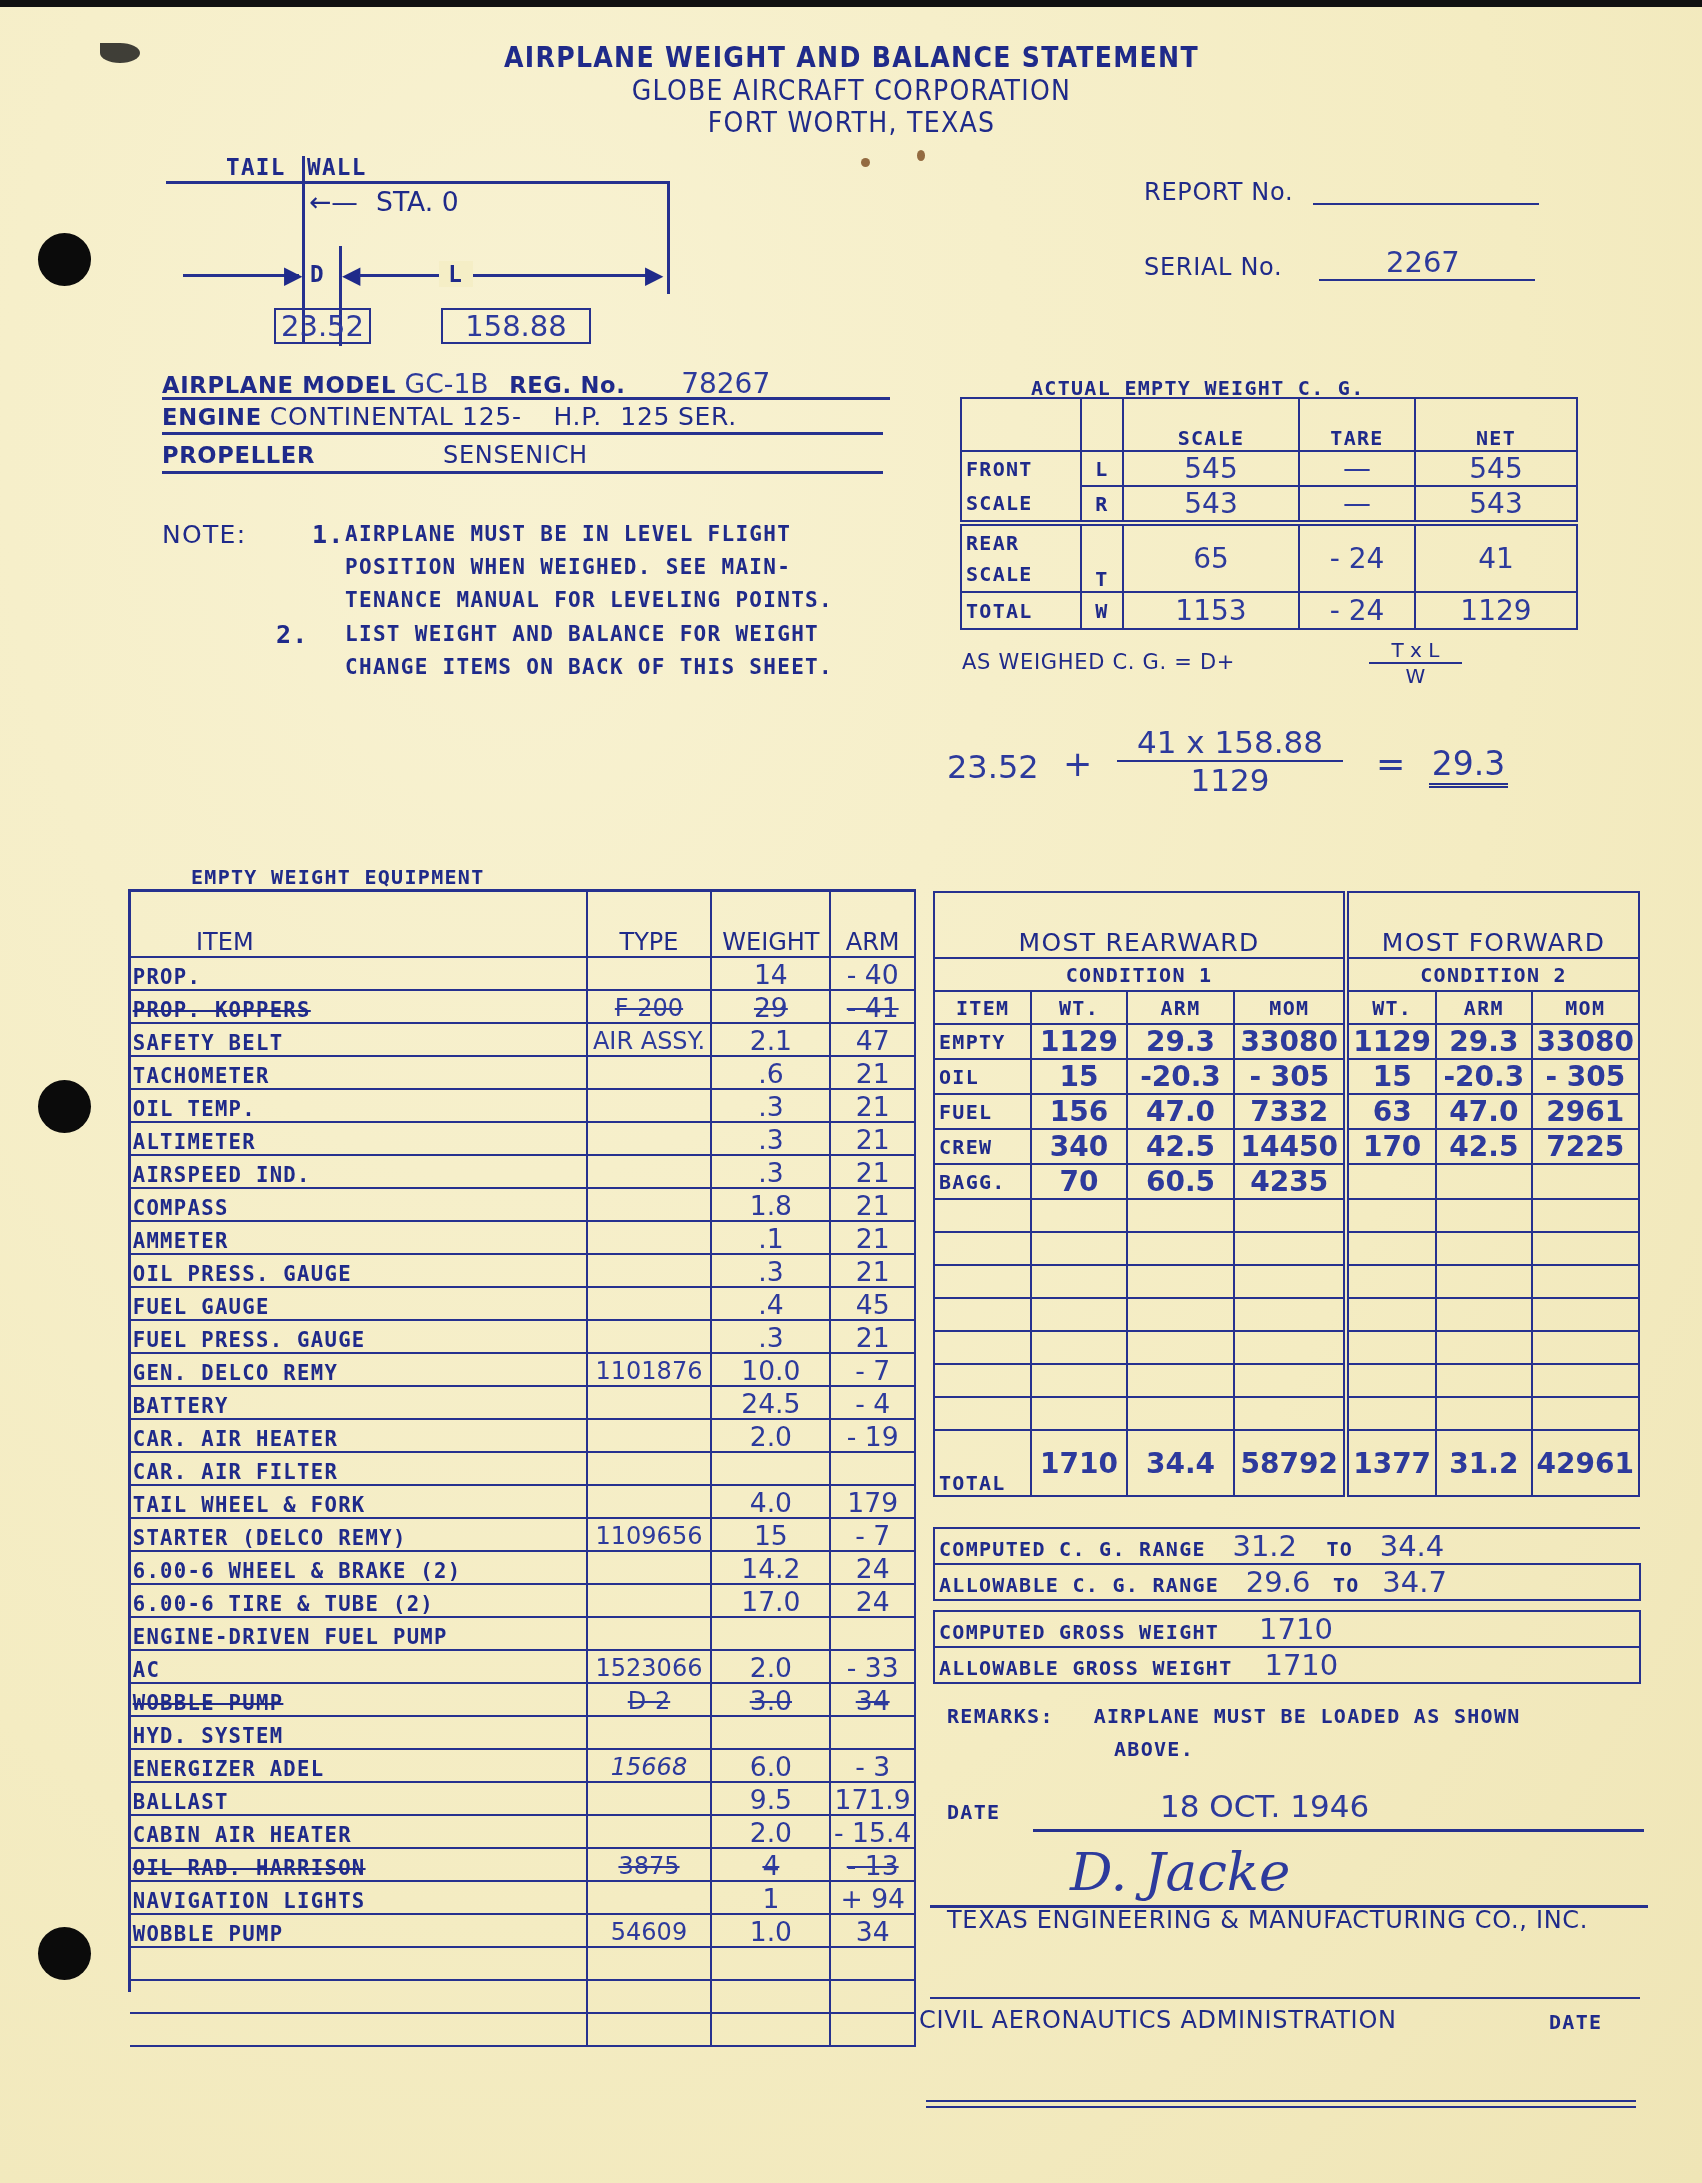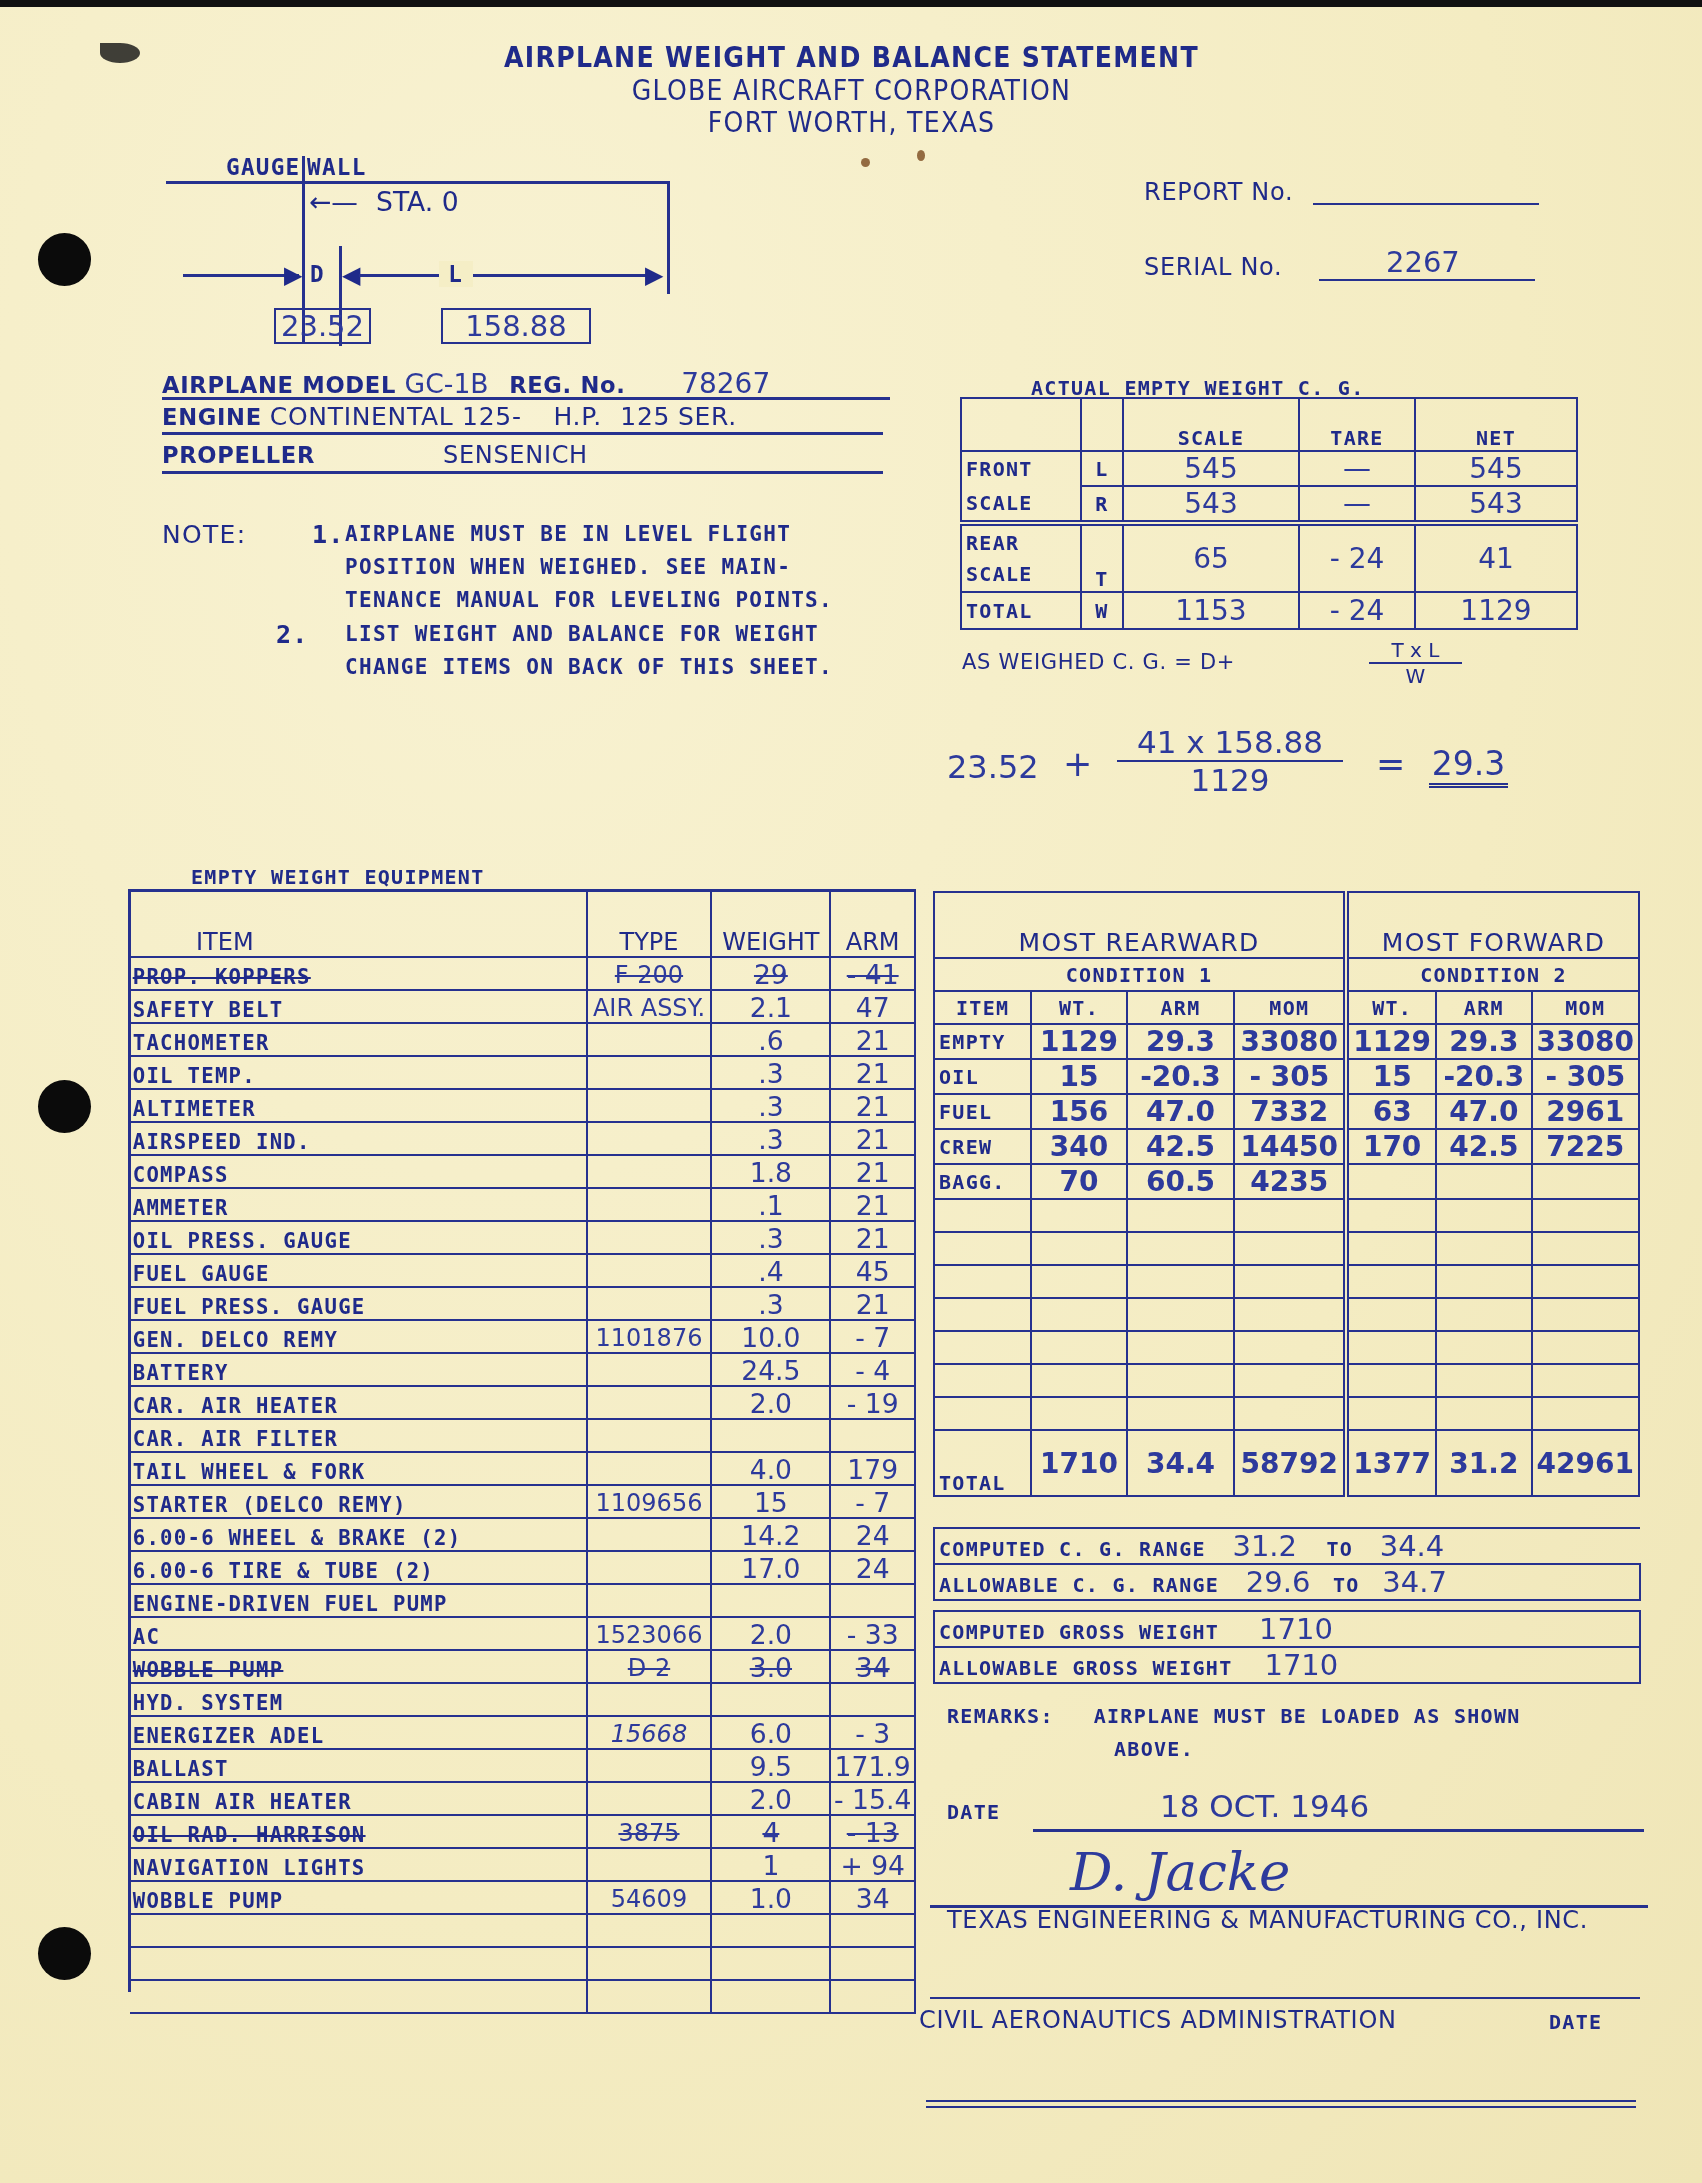--- a/index.html
+++ b/index.html
@@ -41,21 +41,21 @@
 
 <div class="stain" style="left:100px;top:43px;width:40px;height:20px;background:#111;border-radius:0 50% 50% 50%;"></div>
 <div class="stain" style="left:861px;top:158px;width:9.3px;height:9.3px;"></div>
 <div class="stain" style="left:917px;top:150px;width:8px;height:10.6px;"></div>
 
 <div class="title b" style="top:41px;">AIRPLANE WEIGHT AND BALANCE STATEMENT</div>
 <div class="title" style="top:74px;">GLOBE AIRCRAFT CORPORATION</div>
 <div class="title" style="top:106px;">FORT WORTH, TEXAS</div>
 
 <div>
-  <div class="abs lbl" style="left:226px;top:154px;">GAUGE</div>
+  <div class="abs lbl" style="left:226px;top:154px;">TAIL</div>
   <div class="abs lbl" style="left:307px;top:154px;">WALL</div>
   <div class="hline" style="left:166px;top:181px;width:502px;"></div>
   <div class="vline" style="left:302px;top:156px;height:186px;"></div>
   <div class="vline" style="left:667px;top:181px;height:113px;"></div>
   <div class="vline" style="left:339px;top:246px;height:100px;"></div>
   <div class="abs" style="left:309px;top:186px;font-size:26.6px;font-family:'DejaVu Sans',sans-serif;">←—</div>
   <div class="abs" style="left:376px;top:186px;font-size:26.6px;font-family:'DejaVu Sans',sans-serif;">STA. 0</div>
   <div class="hline" style="left:183px;top:274px;width:116px;"></div>
   <div class="abs" style="left:284px;top:261px;font-size:24px;font-family:'DejaVu Sans',sans-serif;">▶</div>
   <div class="abs lbl" style="left:310px;top:261px;">D</div>
@@ -178,20 +178,26 @@
 <table class="eq typed" style="position:absolute;left:130px;top:891px;width:786px;">
   <thead>
     <tr style="height:66px;">
       <td style="width:399px;font-weight:normal;font-family:'DejaVu Sans',sans-serif;font-size:24px;padding-left:66px;">ITEM</td>
       <td class="c" style="width:118px;font-weight:normal;font-family:'DejaVu Sans',sans-serif;font-size:24px;text-align:center;">TYPE</td>
       <td class="c" style="width:113px;font-weight:normal;font-family:'DejaVu Sans',sans-serif;font-size:24px;text-align:center;">WEIGHT</td>
       <td class="c" style="border-right:2.7px solid #26318f;font-weight:normal;font-family:'DejaVu Sans',sans-serif;font-size:24px;text-align:center;">ARM</td>
     </tr>
   </thead>
   <tbody id="eq-body">
+      <tr>
+        <td class="item">PROP.</td>
+        <td class="c num" style="font-size:24px;"></td>
+        <td class="c num">14</td>
+        <td class="c num" style="border-right:2.7px solid #26318f;">- 40</td>
+      </tr>
       <tr class="strike">
         <td class="item">PROP. KOPPERS</td>
         <td class="c num" style="font-size:24px;">F-200</td>
         <td class="c num">29</td>
         <td class="c num" style="border-right:2.7px solid #26318f;">- 41</td>
       </tr>
       <tr>
         <td class="item">SAFETY BELT</td>
         <td class="c num" style="font-size:24px;">AIR ASSY.</td>
         <td class="c num">2.1</td>

